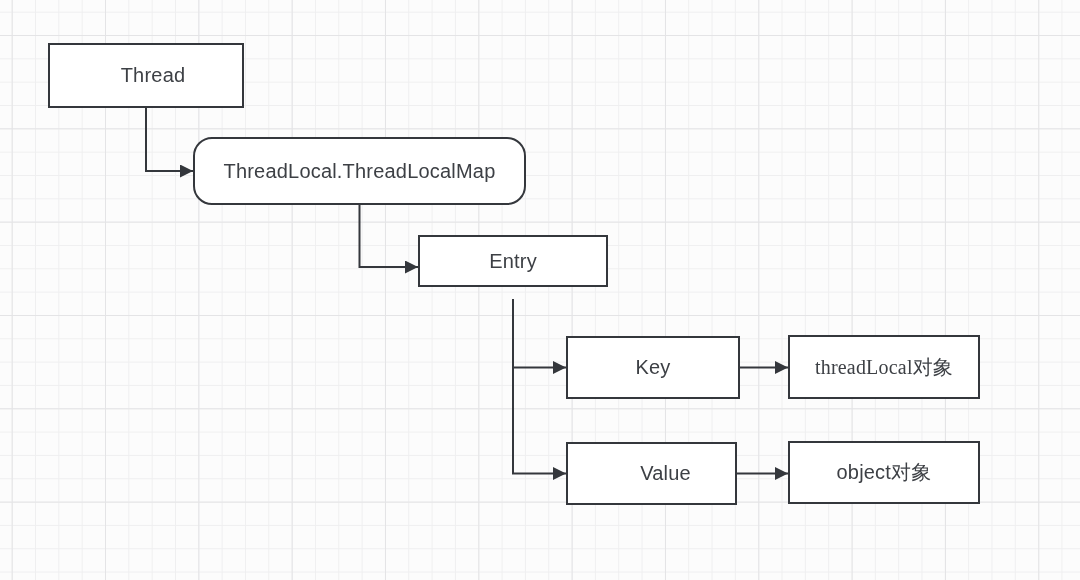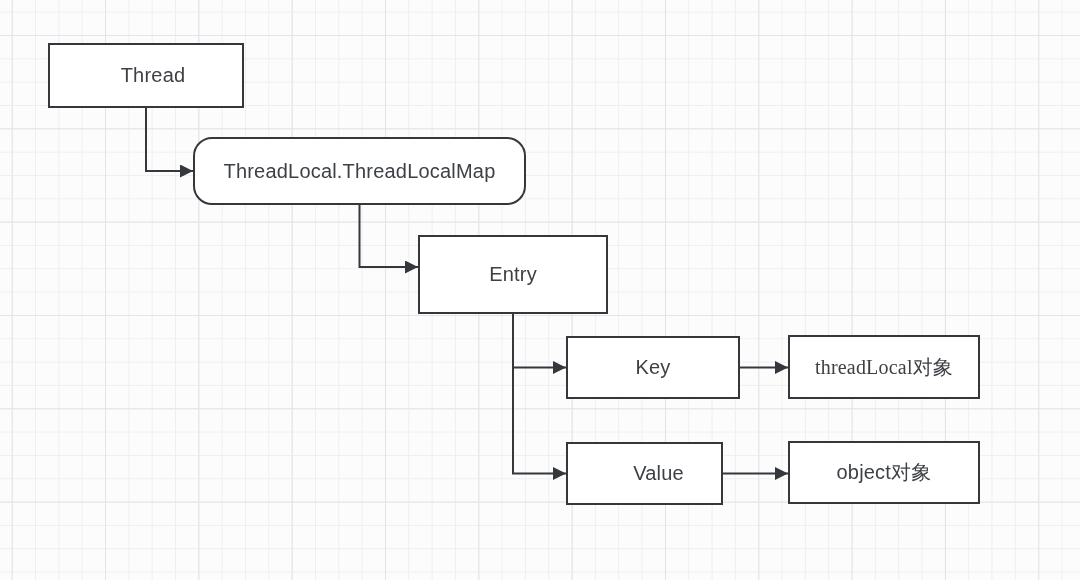--- a/index.html
+++ b/index.html
@@ -79,29 +79,29 @@
   </svg>
 
   <div class="node" style="left:48px; top:43px; width:196px; height:65px;padding-left:14px;">
     <span class="node-label">Thread</span>
   </div>
 
   <div class="node" style="left:193px; top:137px; width:333px; height:68px;border-radius:19px;">
     <span class="node-label">ThreadLocal.ThreadLocalMap</span>
   </div>
 
-  <div class="node" style="left:418px; top:235px; width:190px; height:79px;">
+  <div class="node" style="left:418px; top:235px; width:190px; height:52px;">
     <span class="node-label">Entry</span>
   </div>
 
   <div class="node" style="left:566px; top:336px; width:174px; height:63px;">
     <span class="node-label">Key</span>
   </div>
 
-  <div class="node" style="left:566px; top:442px; width:157px; height:63px;padding-left:28px;">
+  <div class="node" style="left:566px; top:442px; width:171px; height:63px;padding-left:28px;">
     <span class="node-label">Value</span>
   </div>
 
   <div class="node" style="left:788px; top:335px; width:192px; height:64px;font-family:Liberation Serif, serif;">
     <span class="node-label">threadLocal对象</span>
   </div>
 
   <div class="node" style="left:788px; top:441px; width:192px; height:63px;">
     <span class="node-label">object对象</span>
   </div>

